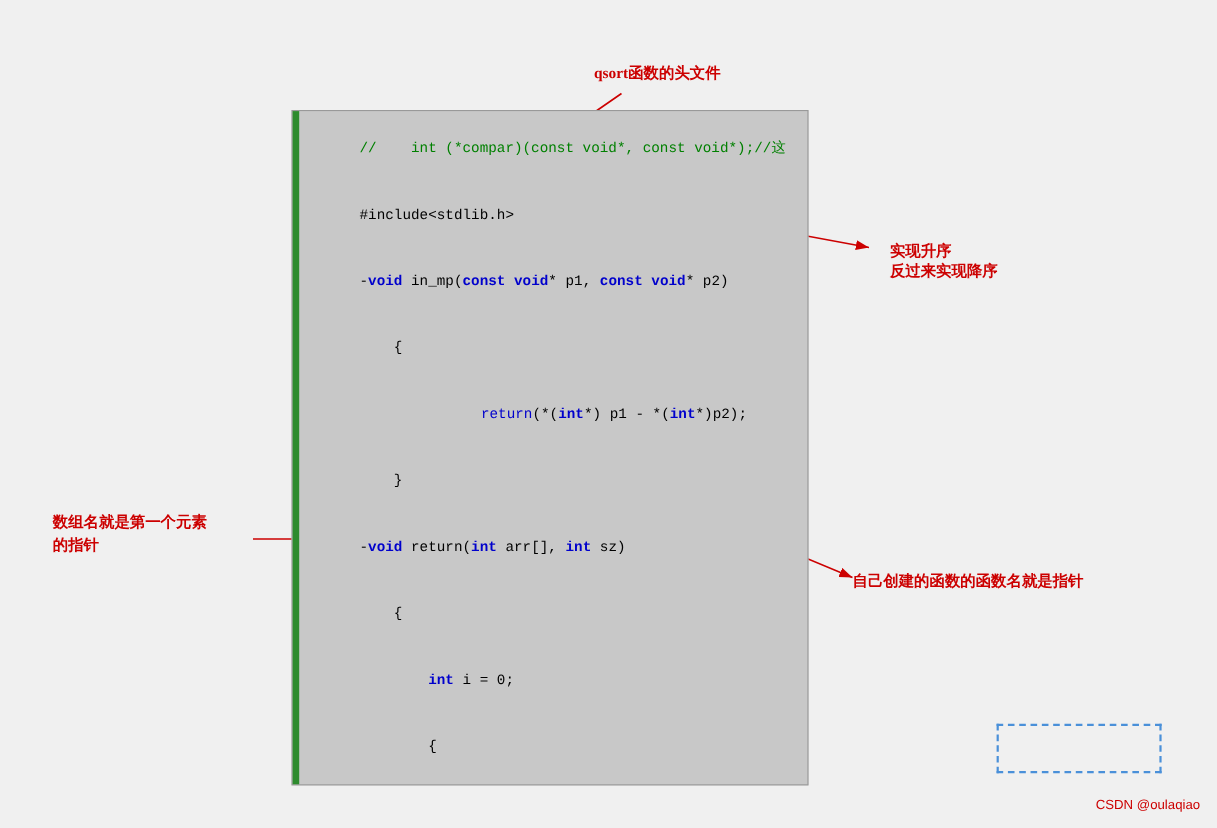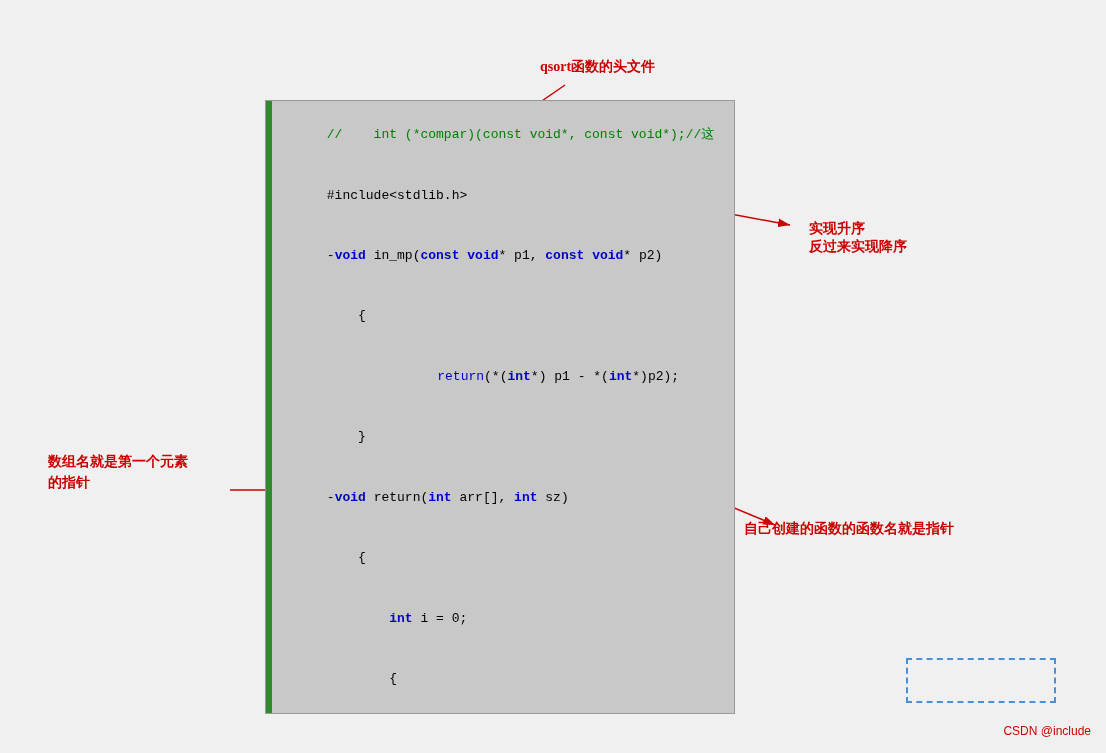--- a/index.html
+++ b/index.html
@@ -111,25 +111,25 @@
 
 <div class="annotation" style="left: 540px; top: 58px;">
   <span>qsort函数的头文件</span>
 </div>
 
 <div class="annotation" style="left: 790px; top: 220px; margin-left: 19px;">
   <span>实现升序</span><br>
   <span>反过来实现降序</span>
 </div>
 
-<div class="annotation" style="left: 48px; top: 451px; line-height: 1.5;">
+<div class="annotation" style="left: 48px; top: 465px; line-height: 1.5;">
   数组名就是第一个元素<br>的指针
 </div>
 
-<div class="annotation" style="left: 744px; top: 520px;">
+<div class="annotation" style="left: 775px; top: 520px;">
   <span>自己创建的函数的函数名就是指针</span>
 </div>
 
 <div class="code-panel">
   <div class="green-bar"></div>
   <div class="code-content">
 
     <div class="code-line">
       <span class="comment">//    int (*compar)(const void*, const void*);//这</span>
     </div>
@@ -170,14 +170,14 @@
     <div class="code-line">
       <span class="plain">        {</span>
     </div>
 
   </div>
 </div>
 
 <div class="bottom-right-box"></div>
 
 <div class="csdn-label">
-  <span>CSDN @include</span>
+  <span>CSDN @oulaqiao</span>
 </div>
 
 </body></html>

